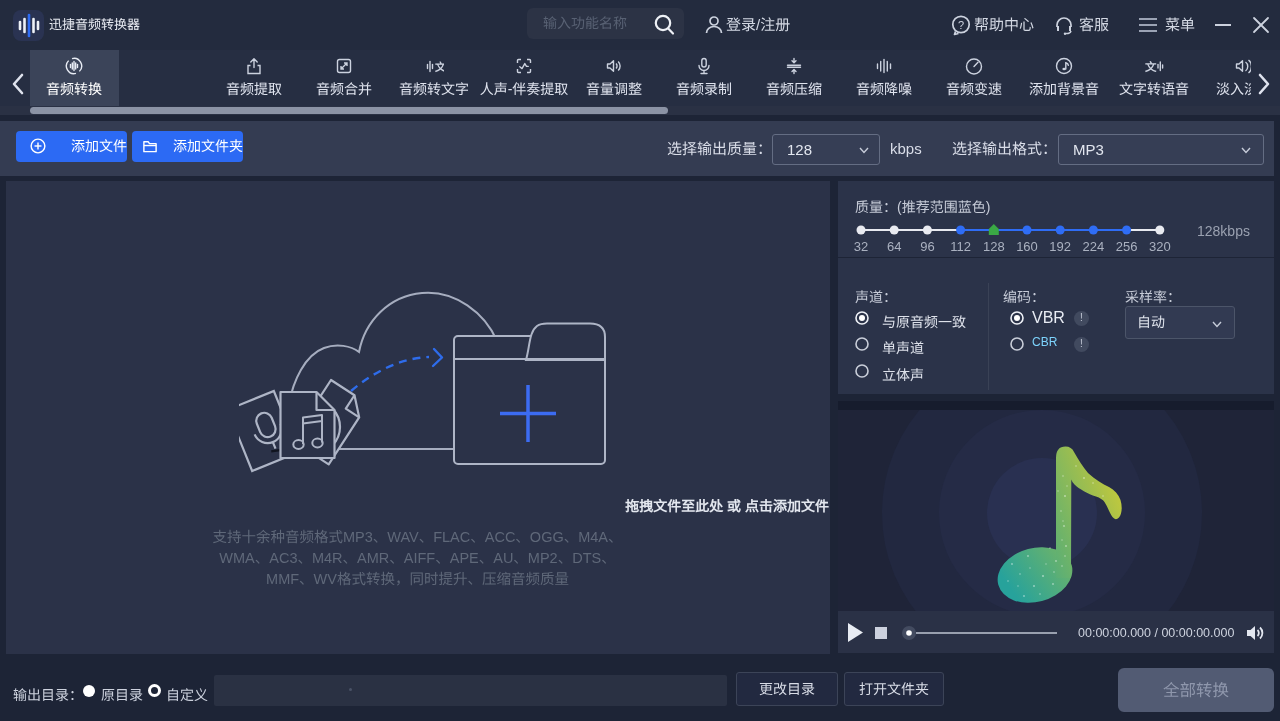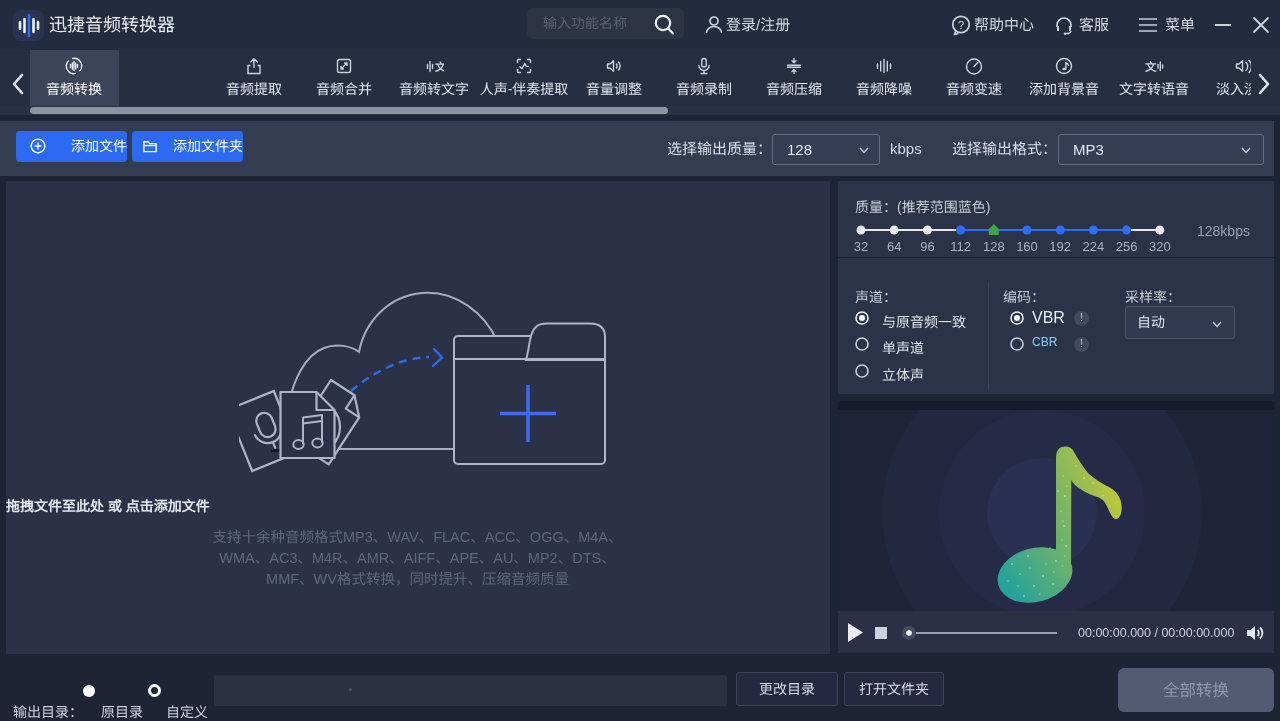--- a/index.html
+++ b/index.html
@@ -4,54 +4,54 @@
 <title>迅捷音频转换器</title>
 <style>
   html,body{margin:0;padding:0;background:#1d2436;}
   *{box-sizing:border-box;}
   body{font-family:"Liberation Sans",sans-serif;}
   #app{position:relative;width:1280px;height:721px;overflow:hidden;background:#1d2436;}
   .abs{position:absolute;}
   
   #titlebar{left:0;top:0;width:1280px;height:50px;background:#232b3e;}
   #logo{left:13px;top:10px;width:31px;height:31px;border-radius:8px;background:#2a3352;}
-  #apptitle{left:49px;top:0;height:50px;line-height:50px;color:#e9ecf3;font-size:18px;}
+  #apptitle{left:49px;top:0;height:50px;line-height:50px;color:#e9ecf3;font-size:13px;}
   #searchbox{left:527px;top:8px;width:157px;height:31px;border-radius:6px;background:#2c3345;}
   #searchph{left:16px;top:0;height:31px;line-height:31px;color:#586173;font-size:14px;}
   .tbtxt{color:#d3d8e3;font-size:15px;top:0;height:50px;line-height:50px;}
   
   #toolbar{left:0;top:50px;width:1280px;height:56px;background:#262e42;}
   #seltab{left:30px;top:0;width:89px;height:56px;background:#3b4459;}
   .titem{top:50px;width:90px;height:56px;text-align:center;}
   .titem .ico{position:absolute;left:50%;margin-left:-10px;top:6px;width:20px;height:20px;}
   .titem .lbl{position:absolute;left:50%;top:30px;transform:translateX(-50%);white-space:nowrap;color:#dfe3ee;font-size:14px;line-height:18px;}
   #scrollstrip{left:0;top:106px;width:1280px;height:9px;background:#2a3144;}
   #scrollthumb{left:30px;top:1px;width:638px;height:7px;border-radius:4px;background:#8b93a5;}
   
   #addbar{left:0;top:121px;width:1274px;height:55px;background:#343c52;}
   .bluebtn{top:131px;height:31px;border-radius:4px;background:#2c6af4;color:#fff;font-size:14px;line-height:31px;text-align:right;}
   .sellbl{color:#d9dde8;font-size:15px;top:0;height:55px;line-height:55px;}
   .ddbox{top:13px;height:31px;border:1px solid #646d83;border-radius:3px;background:#363e55;color:#e2e6ef;font-size:15px;line-height:29px;}
   .ddbox .txt{position:absolute;left:14px;top:0;}
   .chev{position:absolute;width:10px;height:10px;}
   
   #droppanel{left:6px;top:181px;width:824px;height:473px;background:#2b3248;}
-  #droptitle{left:0;top:314px;width:823px;text-align:left;color:#e3e7ef;font-size:14px;font-weight:bold;}
+  #droptitle{left:0;top:314px;width:823px;text-align:right;color:#e3e7ef;font-size:14px;font-weight:bold;}
   .fmtline{left:0;width:823px;text-align:center;color:#5f6879;font-size:14.5px;}
   
   #qpanel{left:838px;top:181px;width:436px;height:76px;background:#2b3349;}
   #mpanel{left:838px;top:258px;width:436px;height:136px;background:#2b3349;}
   .paneltitle{color:#c6cbd7;font-size:14px;}
   .radiolbl{color:#dde1ea;font-size:14px;}
   #vpanel{left:838px;top:401px;width:436px;height:252px;background:#1f2438;overflow:hidden;}
   #vtop{left:0;top:0;width:436px;height:9px;background:#161c2d;}
   #ctrlbar{left:0;top:210px;width:436px;height:42px;background:#2a3146;}
   #timetxt{left:1078px;top:626px;white-space:nowrap;color:#ced3df;font-size:12.5px;}
   
-  .btmtxt{color:#ccd1dd;font-size:14px;margin-top:17px;}
+  .btmtxt{color:#ccd1dd;font-size:14px;}
   .btmbtn{top:672px;height:34px;border:1px solid #3c4458;border-radius:3px;background:#222940;color:#d8dce6;font-size:14px;line-height:32px;text-align:center;}
   #convertbtn{left:1118px;top:668px;width:156px;height:44px;border-radius:6px;background:#525b73;color:#8f97ac;font-size:16.5px;line-height:44px;text-align:center;}
   #custominput{left:214px;top:675px;width:513px;height:31px;background:#2a3143;border-radius:2px;}
 </style>
 </head>
 <body>
 <div id="app">
 
   <div class="abs" id="titlebar"></div>
   <div class="abs" id="logo">

